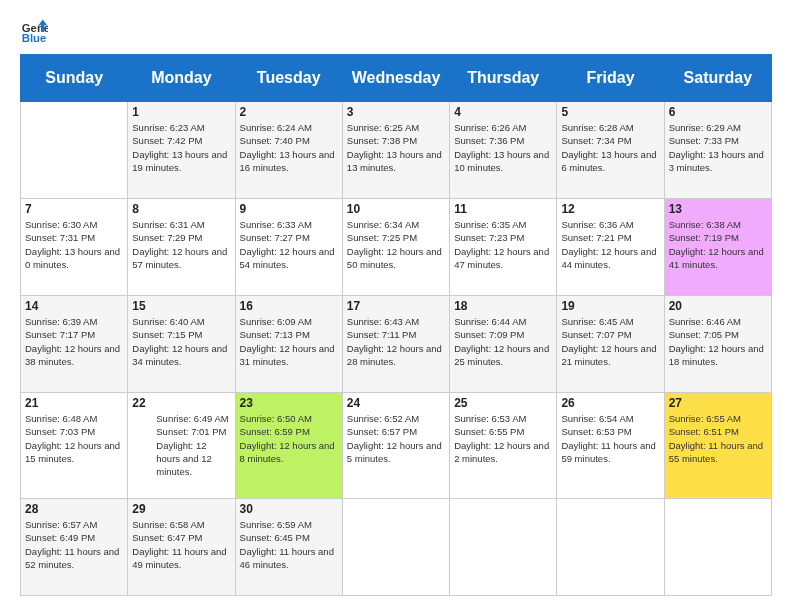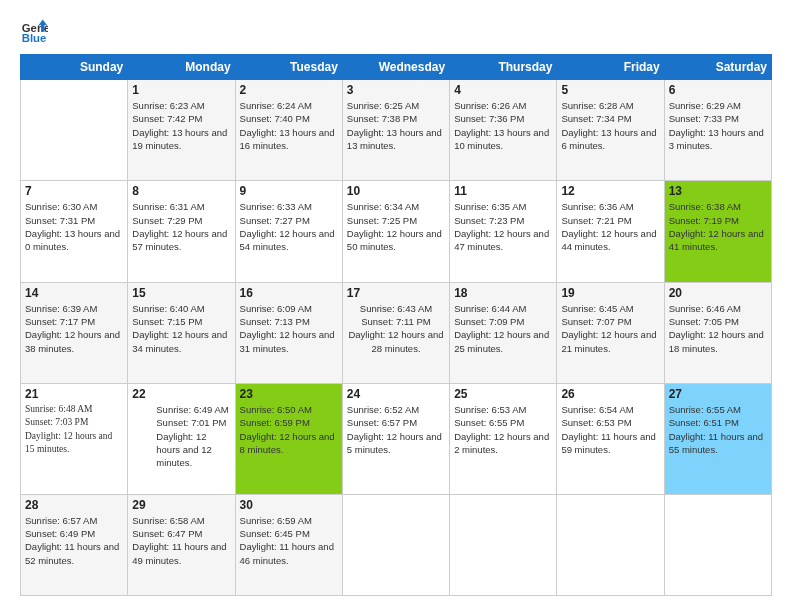--- a/index.html
+++ b/index.html
@@ -46,23 +46,23 @@
     }
     .calendar {
       flex: 1;
       border-collapse: collapse;
       width: 100%;
       font-size: 11px;
     }
     .calendar th {
       background: #1a73c9;
       color: #fff;
-      padding: 5px 4px;
-      text-align: right;
-      font-size: 12px;
+      padding: 14px 4px;
+      text-align: center;
+      font-size: 16px;
       font-weight: bold;
       border: 1px solid #1a73c9;
     }
     .calendar td {
       border: 1px solid #ccc;
       vertical-align: top;
       padding: 3px 4px;
       width: calc(100% / 7);
       height: 82px;
       background: #fff;
@@ -193,21 +193,21 @@
             <div class="cell-text" style="white-space: pre-line;">Sunrise: 6:35 AM
 Sunset: 7:23 PM
 Daylight: 12 hours and 47 minutes.</div>
           </td>
           <td style="background: rgb(255, 255, 255);">
             <span class="day-num">12</span>
             <div class="cell-text" style="white-space: pre-line;">Sunrise: 6:36 AM
 Sunset: 7:21 PM
 Daylight: 12 hours and 44 minutes.</div>
           </td>
-          <td style="background: #84cc16;">
+          <td style="background: #f0abfc;">
             <span class="day-num">13</span>
             <div class="cell-text" style="white-space: pre-line;">Sunrise: 6:38 AM
 Sunset: 7:19 PM
 Daylight: 12 hours and 41 minutes.</div>
           </td>
         </tr>
         <tr>
           <td style="background: rgb(245, 245, 245);">
             <span class="day-num">14</span>
             <div class="cell-text" style="white-space: pre-line;">Sunrise: 6:39 AM
@@ -221,21 +221,21 @@
 Daylight: 12 hours and 34 minutes.</div>
           </td>
           <td style="background: rgb(245, 245, 245);">
             <span class="day-num">16</span>
             <div class="cell-text" style="white-space: pre-line;">Sunrise: 6:09 AM
 Sunset: 7:13 PM
 Daylight: 12 hours and 31 minutes.</div>
           </td>
           <td style="background: rgb(245, 245, 245);">
             <span class="day-num">17</span>
-            <div class="cell-text" style="white-space: pre-line; text-align: center;">Sunrise: 6:43 AM
+            <div class="cell-text" style="white-space: pre-line;">Sunrise: 6:43 AM
 Sunset: 7:11 PM
 Daylight: 12 hours and 28 minutes.</div>
           </td>
           <td style="background: rgb(245, 245, 245);">
             <span class="day-num">18</span>
             <div class="cell-text" style="white-space: pre-line;">Sunrise: 6:44 AM
 Sunset: 7:09 PM
 Daylight: 12 hours and 25 minutes.</div>
           </td>
           <td style="background: rgb(245, 245, 245);">
@@ -247,31 +247,31 @@
           <td style="background: rgb(245, 245, 245); margin-top: 20px;">
             <span class="day-num">20</span>
             <div class="cell-text" style="white-space: pre-line;">Sunrise: 6:46 AM
 Sunset: 7:05 PM
 Daylight: 12 hours and 18 minutes.</div>
           </td>
         </tr>
         <tr>
           <td style="background: rgb(255, 255, 255);">
             <span class="day-num">21</span>
-            <div class="cell-text" style="white-space: pre-line; font-family: Liberation Serif, serif;">Sunrise: 6:48 AM
+            <div class="cell-text" style="white-space: pre-line;">Sunrise: 6:48 AM
 Sunset: 7:03 PM
 Daylight: 12 hours and 15 minutes.</div>
           </td>
           <td style="background: rgb(255, 255, 255);">
             <span class="day-num">22</span>
             <div class="cell-text" style="white-space: pre-line; margin-left: 24px;">Sunrise: 6:49 AM
 Sunset: 7:01 PM
 Daylight: 12 hours and 12 minutes.</div>
           </td>
-          <td style="background: #84cc16;">
+          <td style="background: #bef264;">
             <span class="day-num">23</span>
             <div class="cell-text" style="white-space: pre-line;">Sunrise: 6:50 AM
 Sunset: 6:59 PM
 Daylight: 12 hours and 8 minutes.</div>
           </td>
           <td style="background: rgb(255, 255, 255);">
             <span class="day-num">24</span>
             <div class="cell-text" style="white-space: pre-line;">Sunrise: 6:52 AM
 Sunset: 6:57 PM
 Daylight: 12 hours and 5 minutes.</div>
@@ -281,21 +281,21 @@
             <div class="cell-text" style="white-space: pre-line;">Sunrise: 6:53 AM
 Sunset: 6:55 PM
 Daylight: 12 hours and 2 minutes.</div>
           </td>
           <td style="background: rgb(255, 255, 255);">
             <span class="day-num">26</span>
             <div class="cell-text" style="white-space: pre-line;">Sunrise: 6:54 AM
 Sunset: 6:53 PM
 Daylight: 11 hours and 59 minutes.</div>
           </td>
-          <td style="background: #7dd3fc;">
+          <td style="background: #fde047;">
             <span class="day-num">27</span>
             <div class="cell-text" style="white-space: pre-line;">Sunrise: 6:55 AM
 Sunset: 6:51 PM
 Daylight: 11 hours and 55 minutes.</div>
           </td>
         </tr>
         <tr>
           <td style="background: rgb(245, 245, 245);">
             <span class="day-num">28</span>
             <div class="cell-text" style="white-space: pre-line;">Sunrise: 6:57 AM

